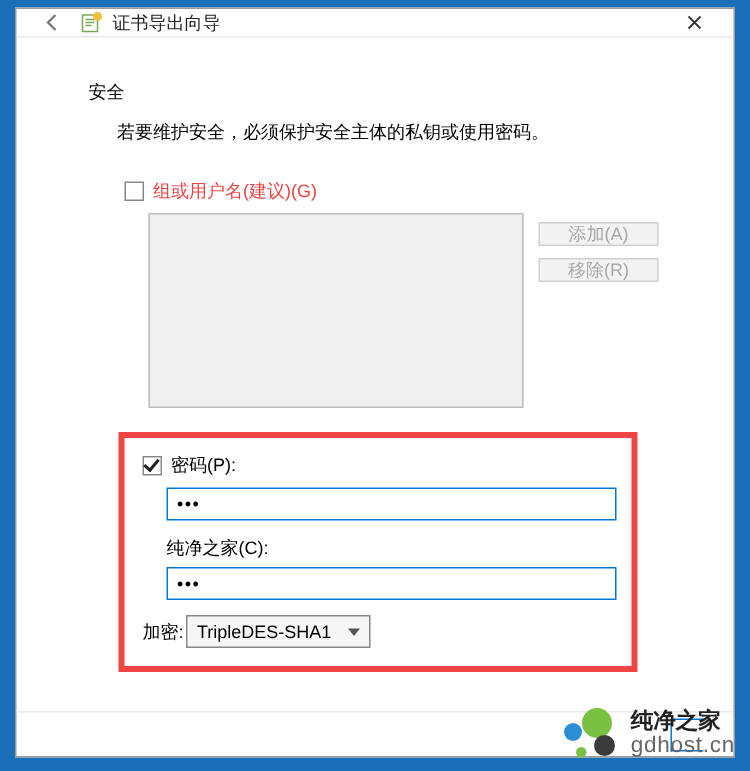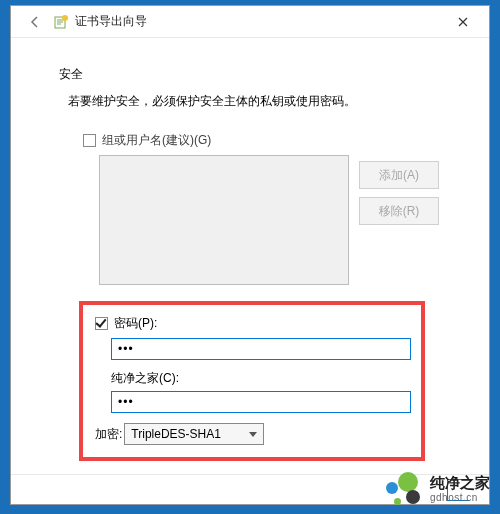--- a/index.html
+++ b/index.html
@@ -18,21 +18,21 @@
       left: 10px;
       top: 5px;
       width: 480px;
       height: 500px;
       background: #ffffff;
       border: 1px solid #9a9a9a;
       display: flex;
       flex-direction: column;
     }
     .titlebar {
-      height: 32px;
+      height: 19px;
       display: flex;
       align-items: center;
       padding: 0 4px 0 14px;
       border-bottom: 1px solid #e8e8e8;
       text-align: right;
     }
     .back-arrow {
       width: 20px;
       height: 20px;
       display: flex;
@@ -58,21 +58,21 @@
       justify-content: center;
       color: #333;
       cursor: pointer;
     }
     .content {
       padding: 28px 40px 10px 48px;
       flex: 1;
       color: #000;
     }
     .heading { font-size: 12px; margin-bottom: 10px; }
-    .desc { font-size: 12px; color: #000; margin-bottom: 22px; margin-left: 9px; }
+    .desc { font-size: 12px; color: #000; margin-bottom: 22px; margin-left: 19px; }
     .section-indent { margin-left: 24px; }
     .group-row {
       display: flex;
       align-items: center;
       margin-bottom: 6px;
     }
     .chk {
       width: 13px;
       height: 13px;
       border: 1px solid #888;
@@ -85,42 +85,42 @@
       content: "";
       position: absolute;
       left: 2px;
       top: -1px;
       width: 4px;
       height: 8px;
       border: solid #222;
       border-width: 0 2px 2px 0;
       transform: rotate(40deg);
     }
-    .group-label { color: #404040; font-size: 12px; }
+    .group-label { color: #ef4444; font-size: 12px; }
     .list-area {
       display: flex;
       gap: 10px;
       margin-left: 16px;
       margin-bottom: 16px;
     }
     .listbox {
       width: 250px;
       height: 130px;
       border: 1px solid #bcbcbc;
       background: #f0f0f0;
     }
     .side-buttons {
       display: flex;
       flex-direction: column;
       gap: 8px;
       padding-top: 6px;
     }
     .btn-disabled {
       width: 80px;
-      height: 28px;
+      height: 16px;
       border: 1px solid #d0d0d0;
       background: #f3f3f3;
       color: #a8a8a8;
       font-size: 12px;
       display: flex;
       align-items: center;
       justify-content: center;
     }
     .highlight-box {
       border: 4px solid #ef4444;
@@ -139,21 +139,21 @@
       font-size: 12px;
       letter-spacing: 1px;
       margin-left: 16px;
       margin-bottom: 10px;
       outline: none;
       font-family: inherit;
     }
     .enc-row { display: flex; align-items: center; gap: 2px; margin-left: 0; }
     .enc-label { font-size: 12px; }
     .enc-select {
-      width: 140px;
+      width: 123px;
       height: 22px;
       border: 1px solid #888;
       background: #f6f6f6;
       font-size: 12px;
       padding: 0 18px 0 6px;
       position: relative;
       display: flex;
       align-items: center;
     }
     .enc-select::after {
@@ -179,21 +179,21 @@
       width: 44px;
       height: 38px;
     }
     .dot { position: absolute; border-radius: 50%; }
     .d1 { width: 12px; height: 12px; background: #2d8ed8; left: 2px; top: 12px; }
     .d2 { width: 20px; height: 20px; background: #7ac043; left: 14px; top: 2px; }
     .d3 { width: 14px; height: 14px; background: #3a3a3a; left: 22px; top: 20px; }
     .d4 { width: 7px; height: 7px; background: #7ac043; left: 10px; top: 28px; }
     .wm-text { display: flex; flex-direction: column; line-height: 1.1; }
     .wm-name { font-size: 15px; font-weight: bold; color: #222; }
-    .wm-url { font-size: 10px; color: #666; letter-spacing: 0.5px; }
+    .wm-url { font-size: 15px; color: #666; letter-spacing: 0.5px; }
     .footer-edge {
       position: absolute;
       left: 0; right: 0; bottom: 0;
       height: 30px;
       border-top: 1px solid #e8e8e8;
       display: flex;
       justify-content: flex-end;
       align-items: center;
       padding-right: 20px;
     }

